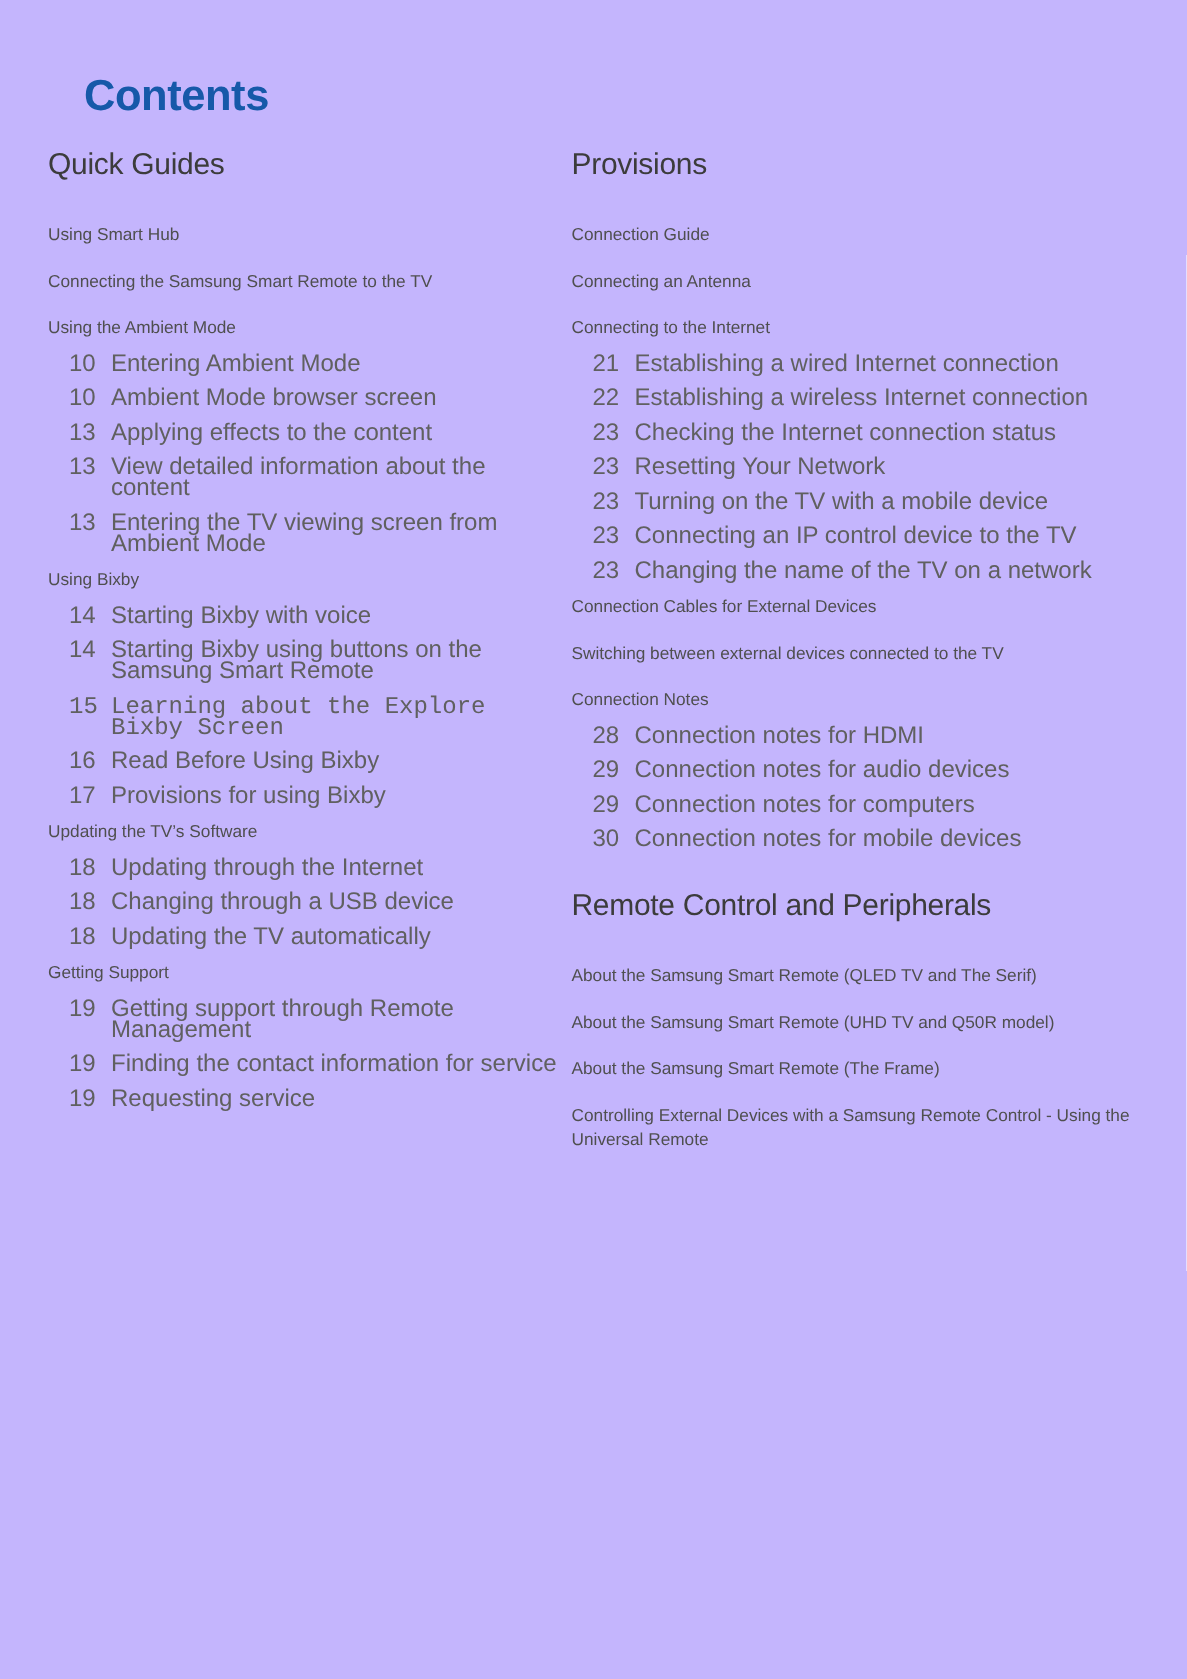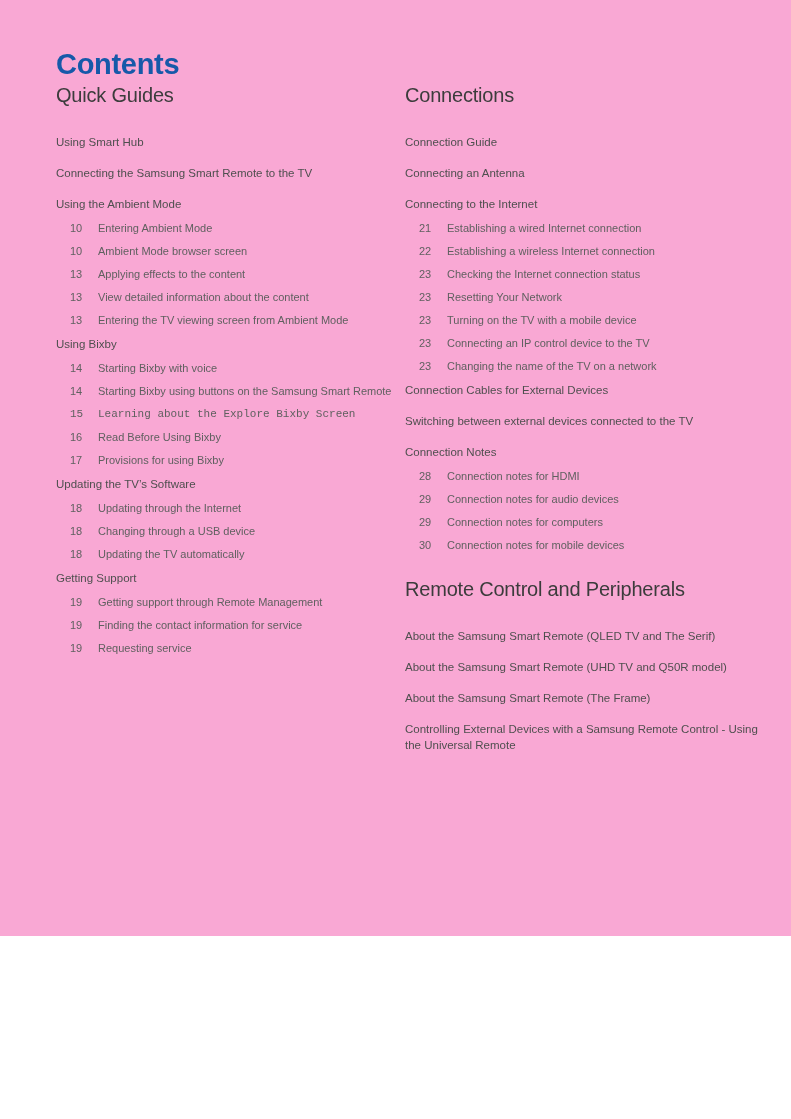--- a/index.html
+++ b/index.html
@@ -9,34 +9,35 @@
   }
   body {
     width: 791px;
     height: 1119px;
     font-family: "Liberation Sans", "DejaVu Sans", sans-serif;
     -webkit-font-smoothing: antialiased;
   }
   .page {
     position: relative;
     width: 791px;
-    height: 936px;
-    background: #f9a8d4;
+    height: 1119px;
+    background: #c4b5fd;
     overflow: hidden;
   }
   .doc-title {
     margin: 46px 0 0 56px;
     font-size: 29px;
     line-height: 36px;
     font-weight: 700;
     letter-spacing: -0.3px;
   }
   .columns {
     display: flex;
-    padding-left: 56px;
+    margin-top: 15px;
+    padding-left: 32px;
     padding-right: 18px;
   }
   .col-left {
     width: 349px;
     flex-shrink: 0;
   }
   .col-right {
     flex: 1;
     min-width: 0;
   }
@@ -55,21 +56,21 @@
     line-height: 16px;
     margin-bottom: 15px;
     cursor: pointer;
     padding-right: 14px;
   }
   .sub-list {
     margin: -6px 0 5px 14px;
   }
   .sub {
     display: flex;
-    font-size: 11px;
+    font-size: 16px;
     line-height: 14px;
     margin-bottom: 9px;
     cursor: pointer;
   }
   .sub .num {
     width: 28px;
     flex-shrink: 0;
   }
   .sub .lbl {
     flex: 1;
@@ -172,21 +173,21 @@
               <div class="sub" style="color: rgb(96, 96, 96);">
                 <span class="num">19</span>
                 <span class="lbl">Requesting service</span>
               </div>
             </div>
           </div>
         </div>
       </div>
     <div class="col-right" id="col-right">
         <div class="section">
-          <h2 class="section-title" style="color: rgb(60, 60, 60);">Connections</h2>
+          <h2 class="section-title" style="color: rgb(60, 60, 60);">Provisions</h2>
           <div>
             <div class="entry" style="color: rgb(79, 79, 79);">Connection Guide</div>
           </div>
           <div>
             <div class="entry" style="color: rgb(79, 79, 79);">Connecting an Antenna</div>
           </div>
           <div>
             <div class="entry" style="color: rgb(79, 79, 79);">Connecting to the Internet</div>
             <div class="sub-list">
               <div class="sub" style="color: rgb(96, 96, 96);">

